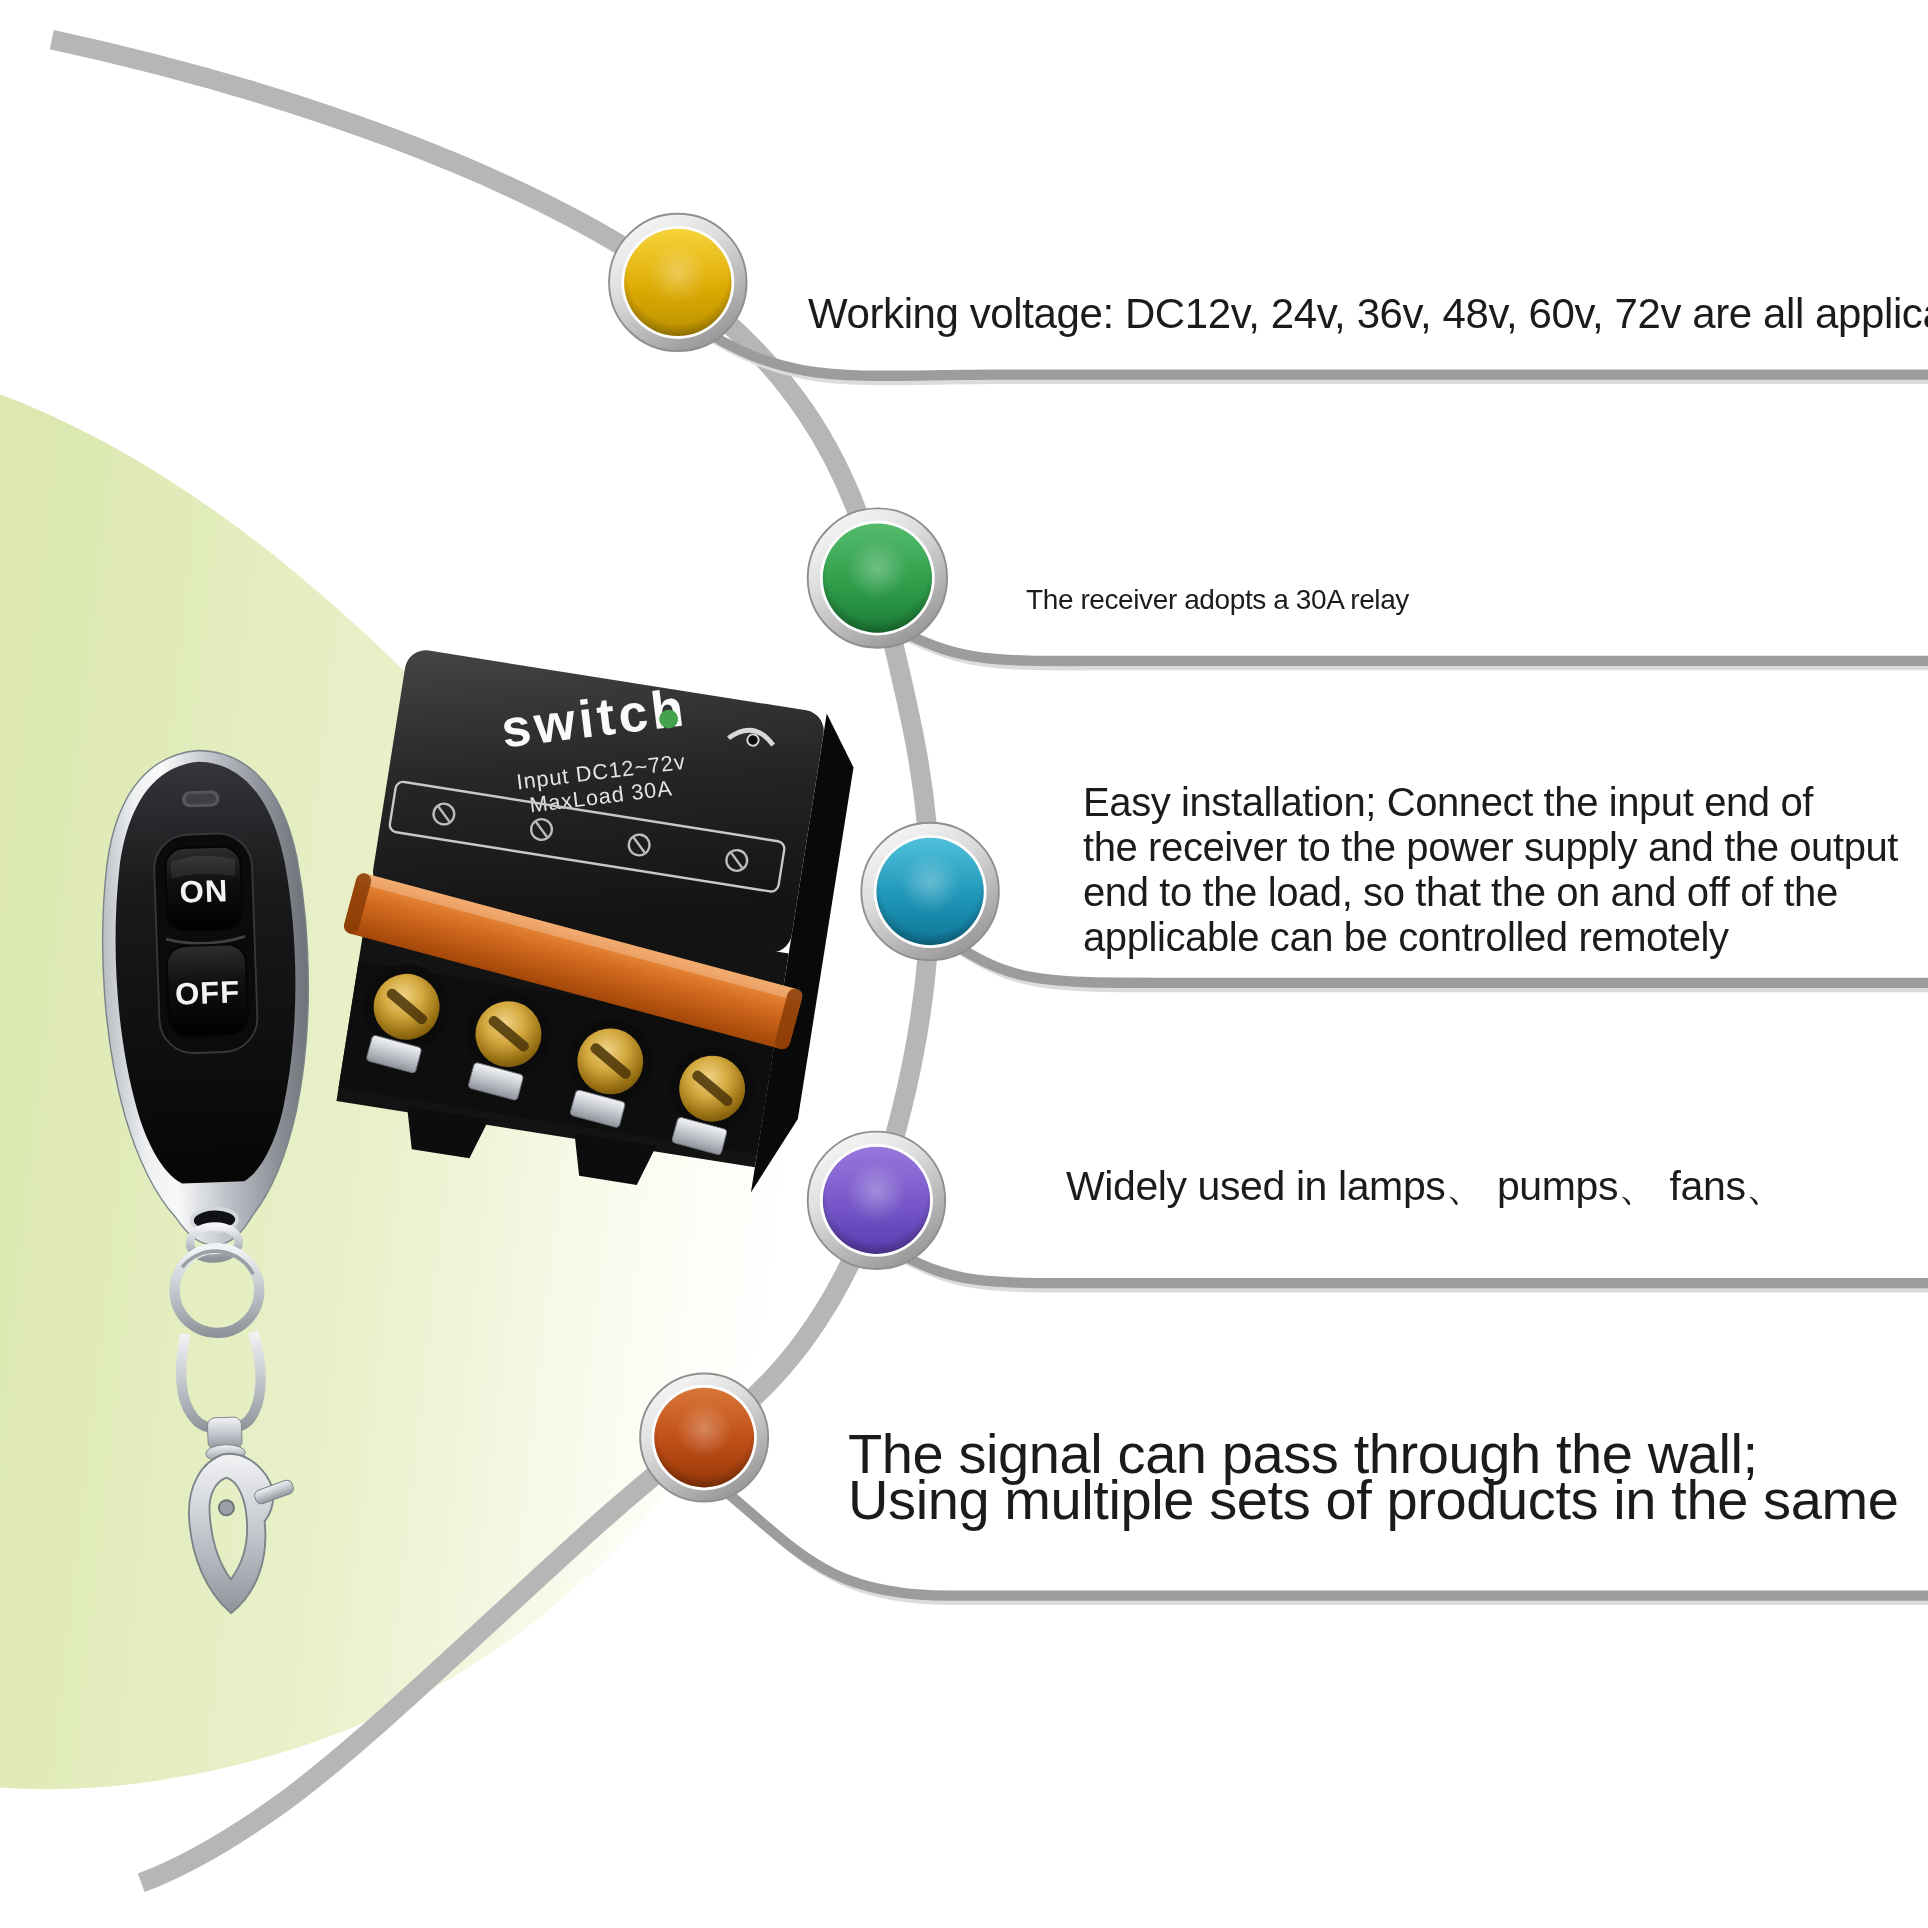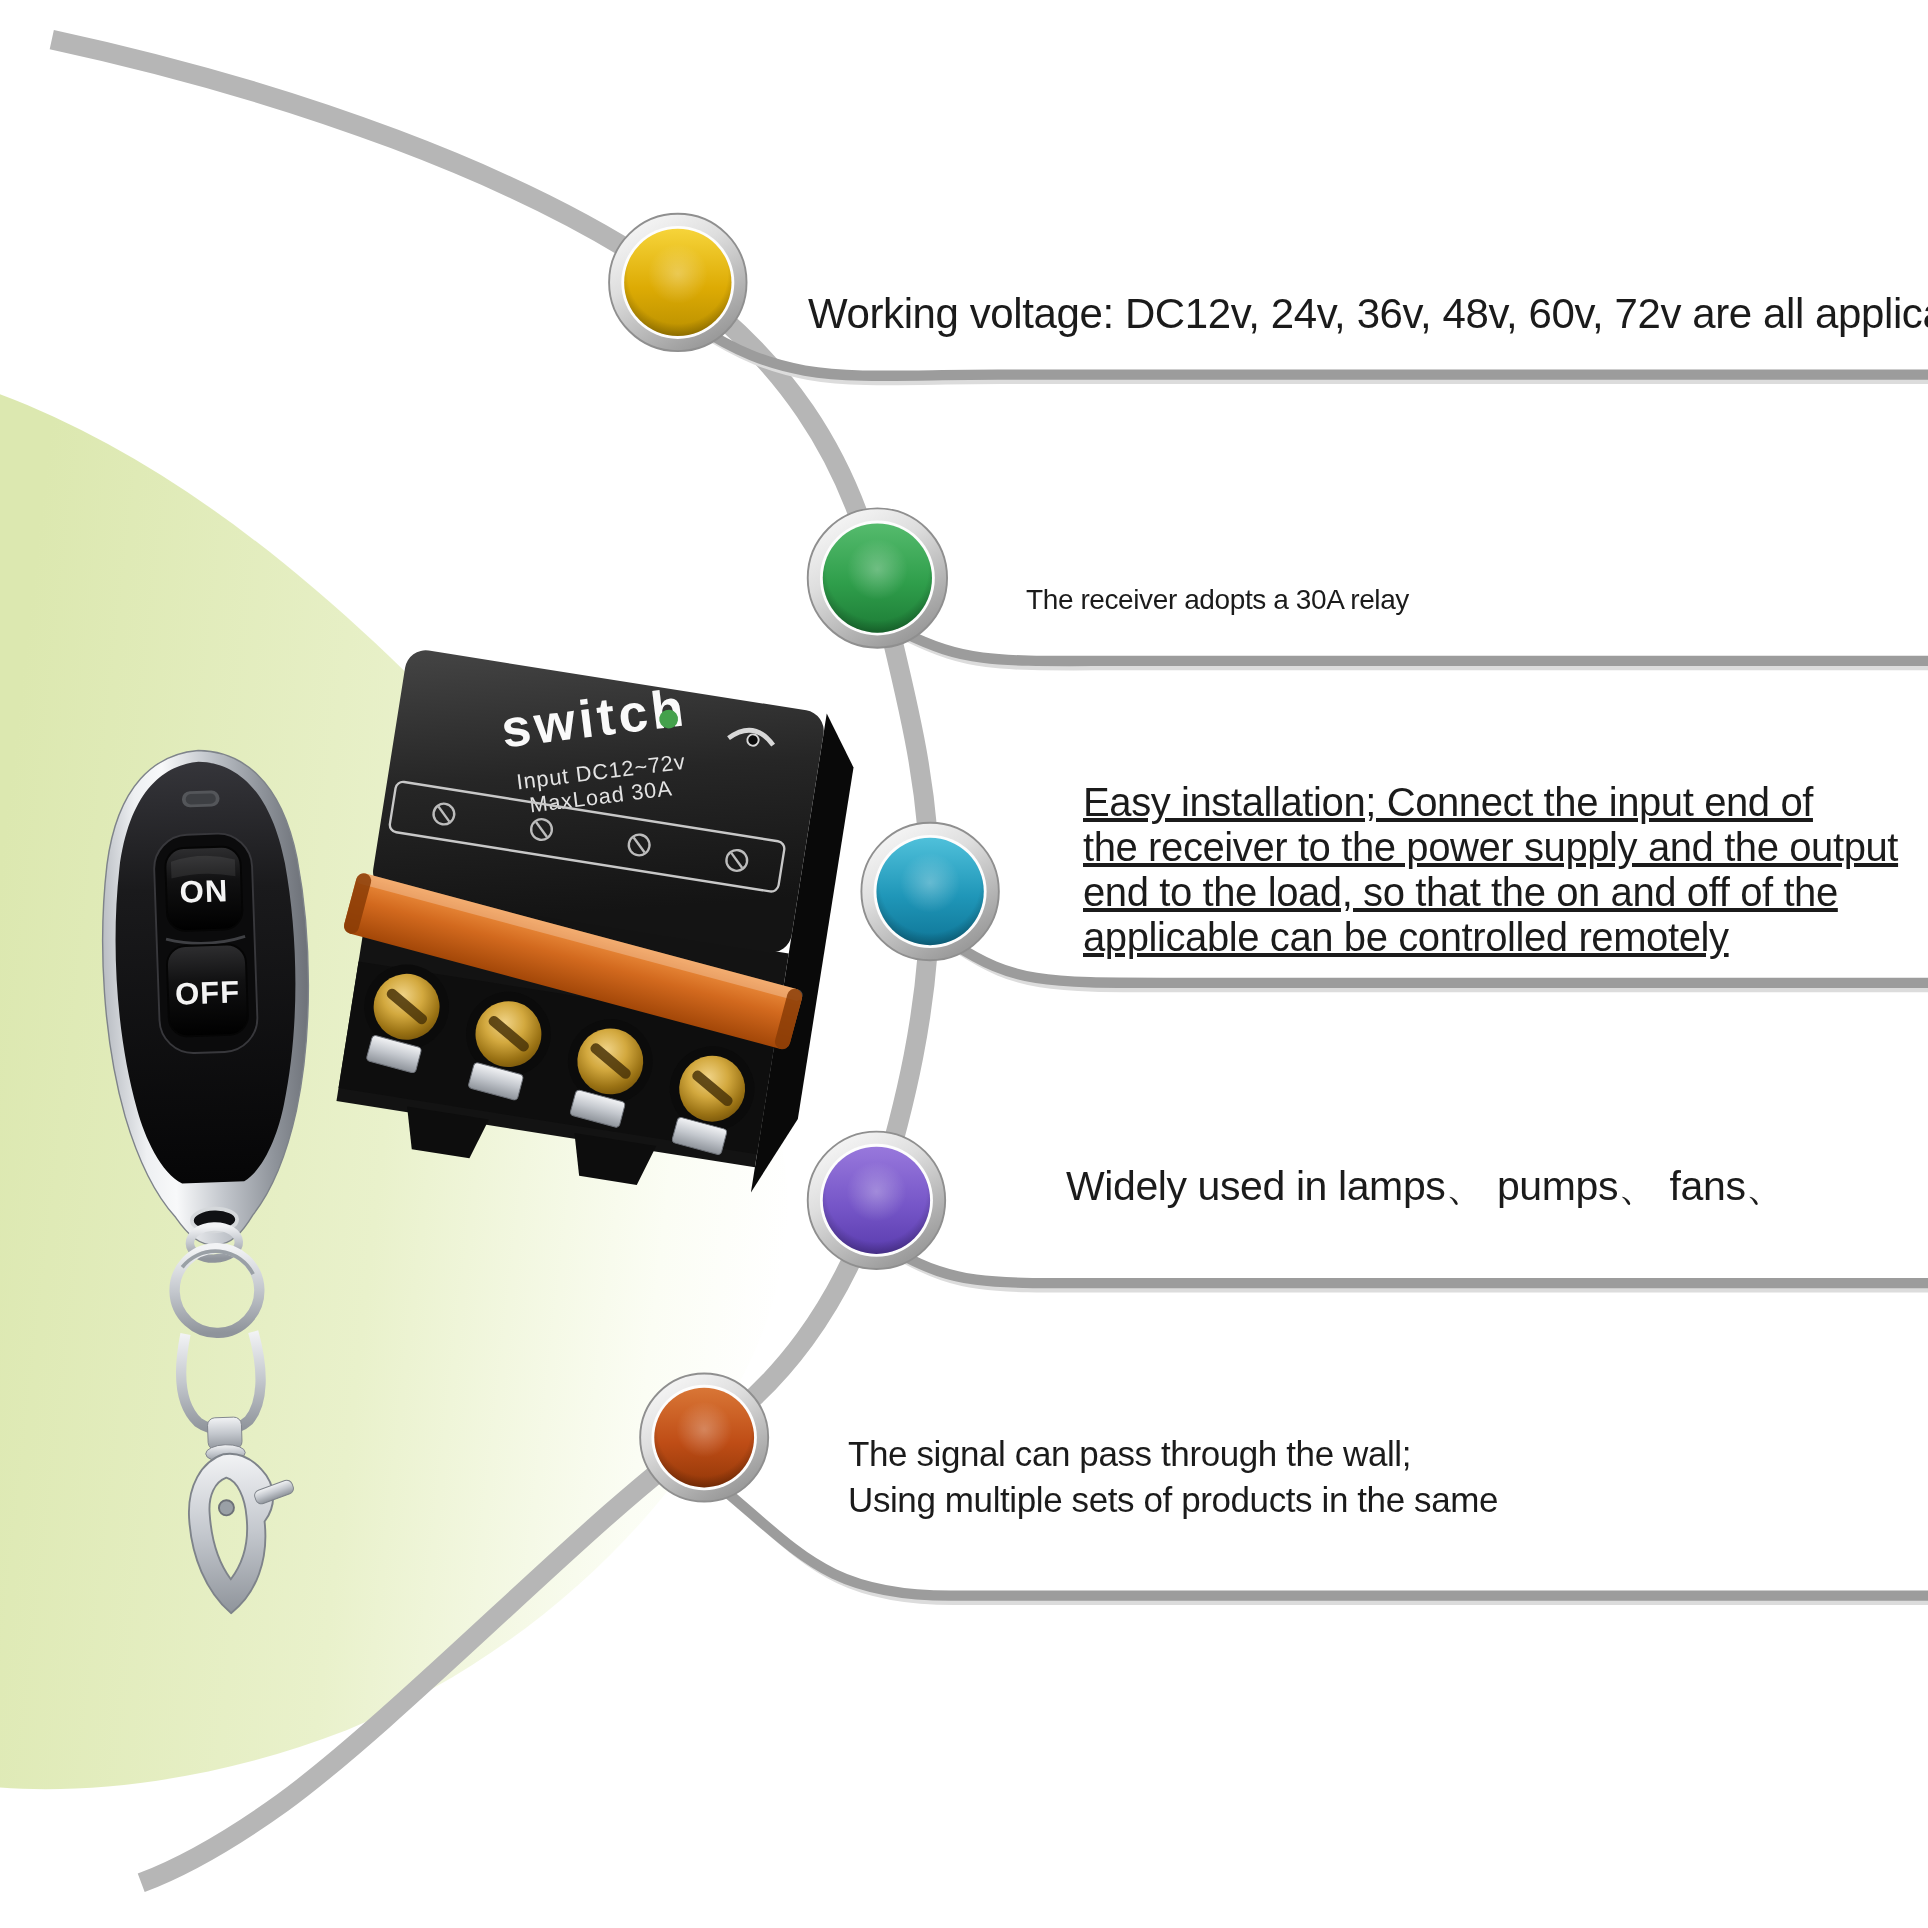--- a/index.html
+++ b/index.html
@@ -3,23 +3,23 @@
 <meta charset="utf-8">
 <style>
   html,body{margin:0;padding:0;background:#fff;}
   .canvas{position:relative;width:1928px;height:1928px;background:#fff;overflow:hidden;
           font-family:"Liberation Sans", sans-serif;color:#1b1b1b;}
   #gfx{position:absolute;left:0;top:0;}
   .callout{position:absolute;letter-spacing:-0.4px;}
   .callout .line{white-space:nowrap;}
   #c1{left:808px;top:290px;font-size:42px;line-height:47px;}
   #c2{left:1026px;top:576px;font-size:28px;line-height:47px;}
-  #c3{left:1083px;top:780px;font-size:40px;line-height:45px;text-decoration:underline;}
+  #c3{left:1083px;top:780px;font-size:40px;line-height:45px;}
   #c4{left:1026px;top:1162px;font-size:41px;line-height:48px;margin-left:40px;}
-  #c5{left:848px;top:1431px;font-size:35px;line-height:46px;}
+  #c5{left:848px;top:1431px;font-size:56px;line-height:46px;}
 </style>
 </head>
 <body>
 
 <div class="canvas">
 
 <svg id="gfx" width="1928" height="1928" viewBox="0 0 2048 2048">
   <defs>
     <linearGradient id="blobG" x1="0" y1="0.4" x2="1" y2="0.6">
       <stop offset="0" stop-color="#dce8b0"></stop>

